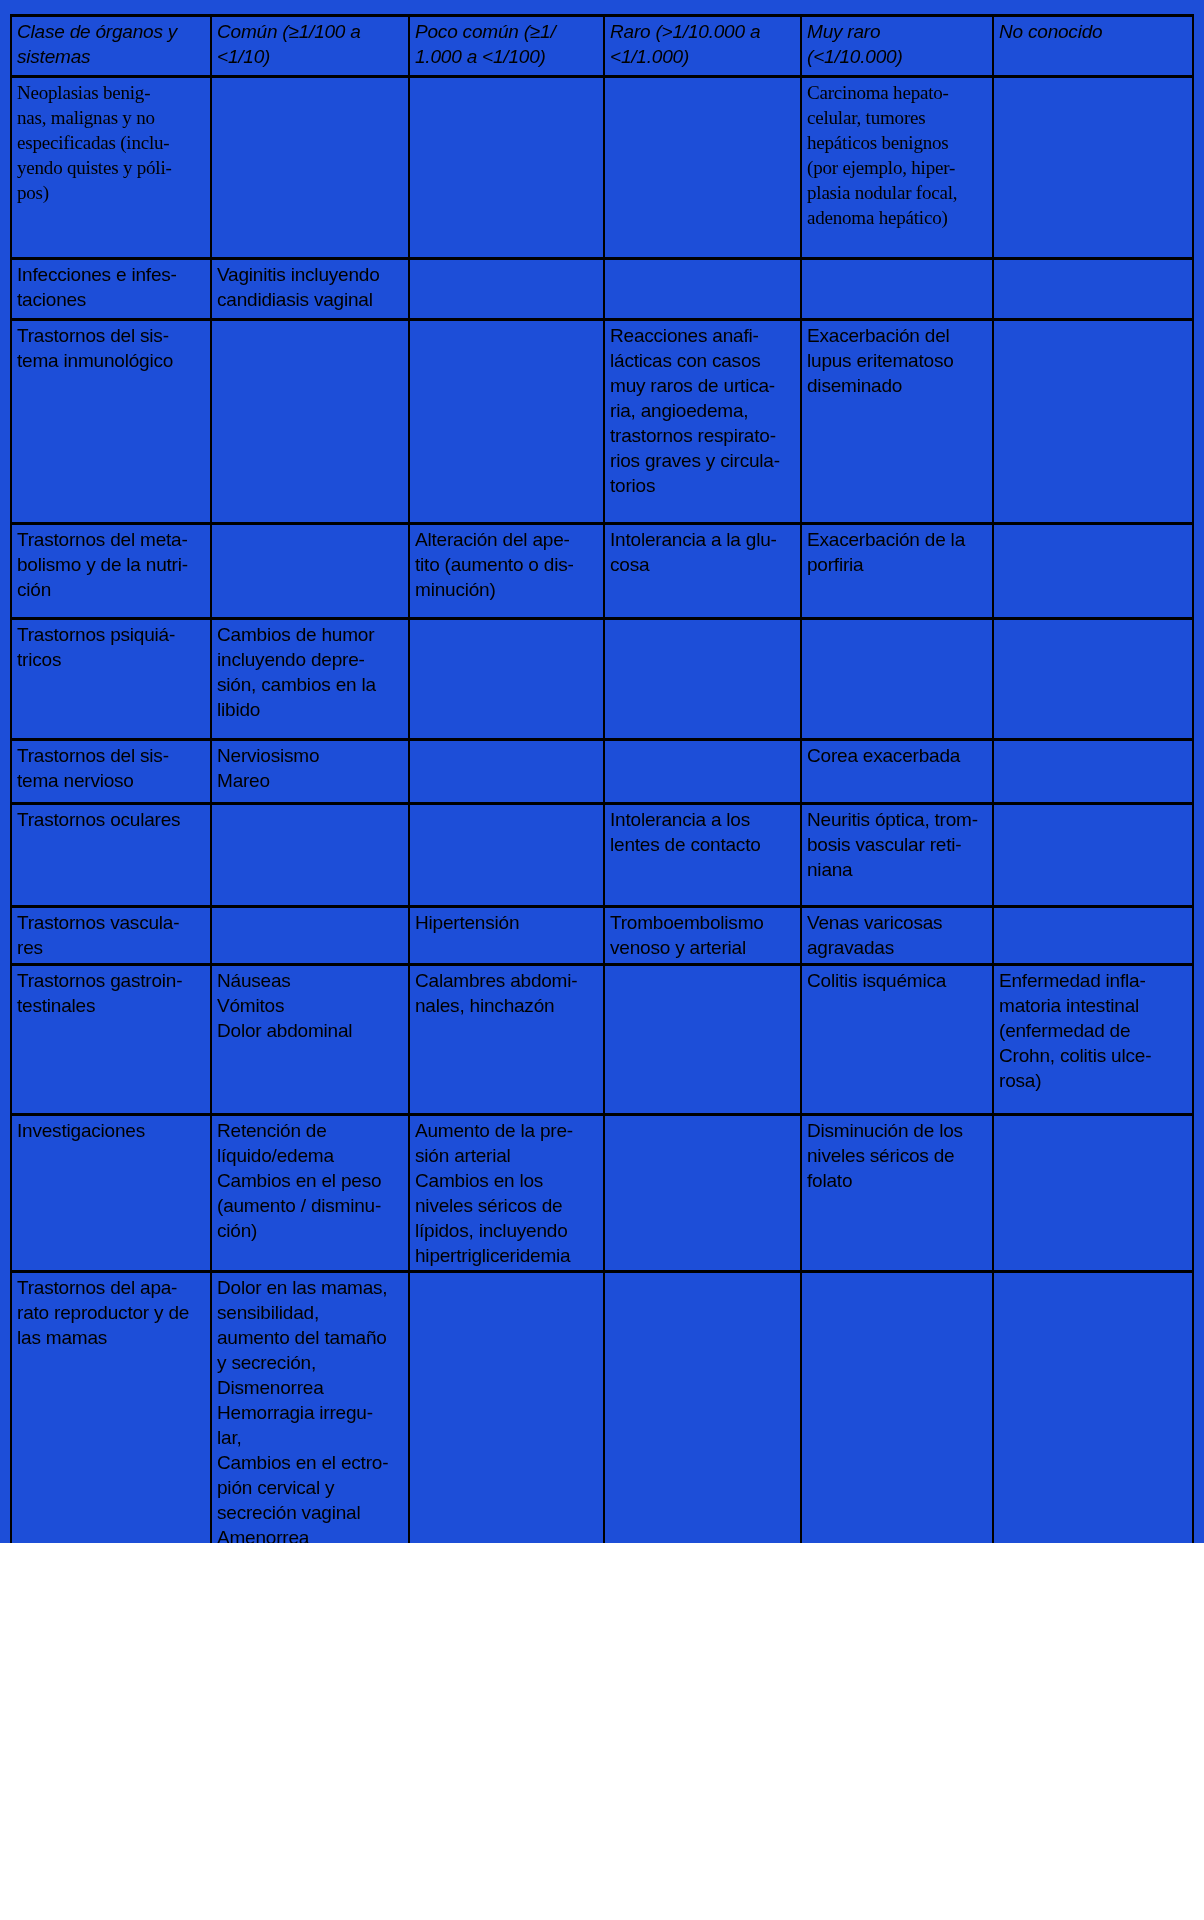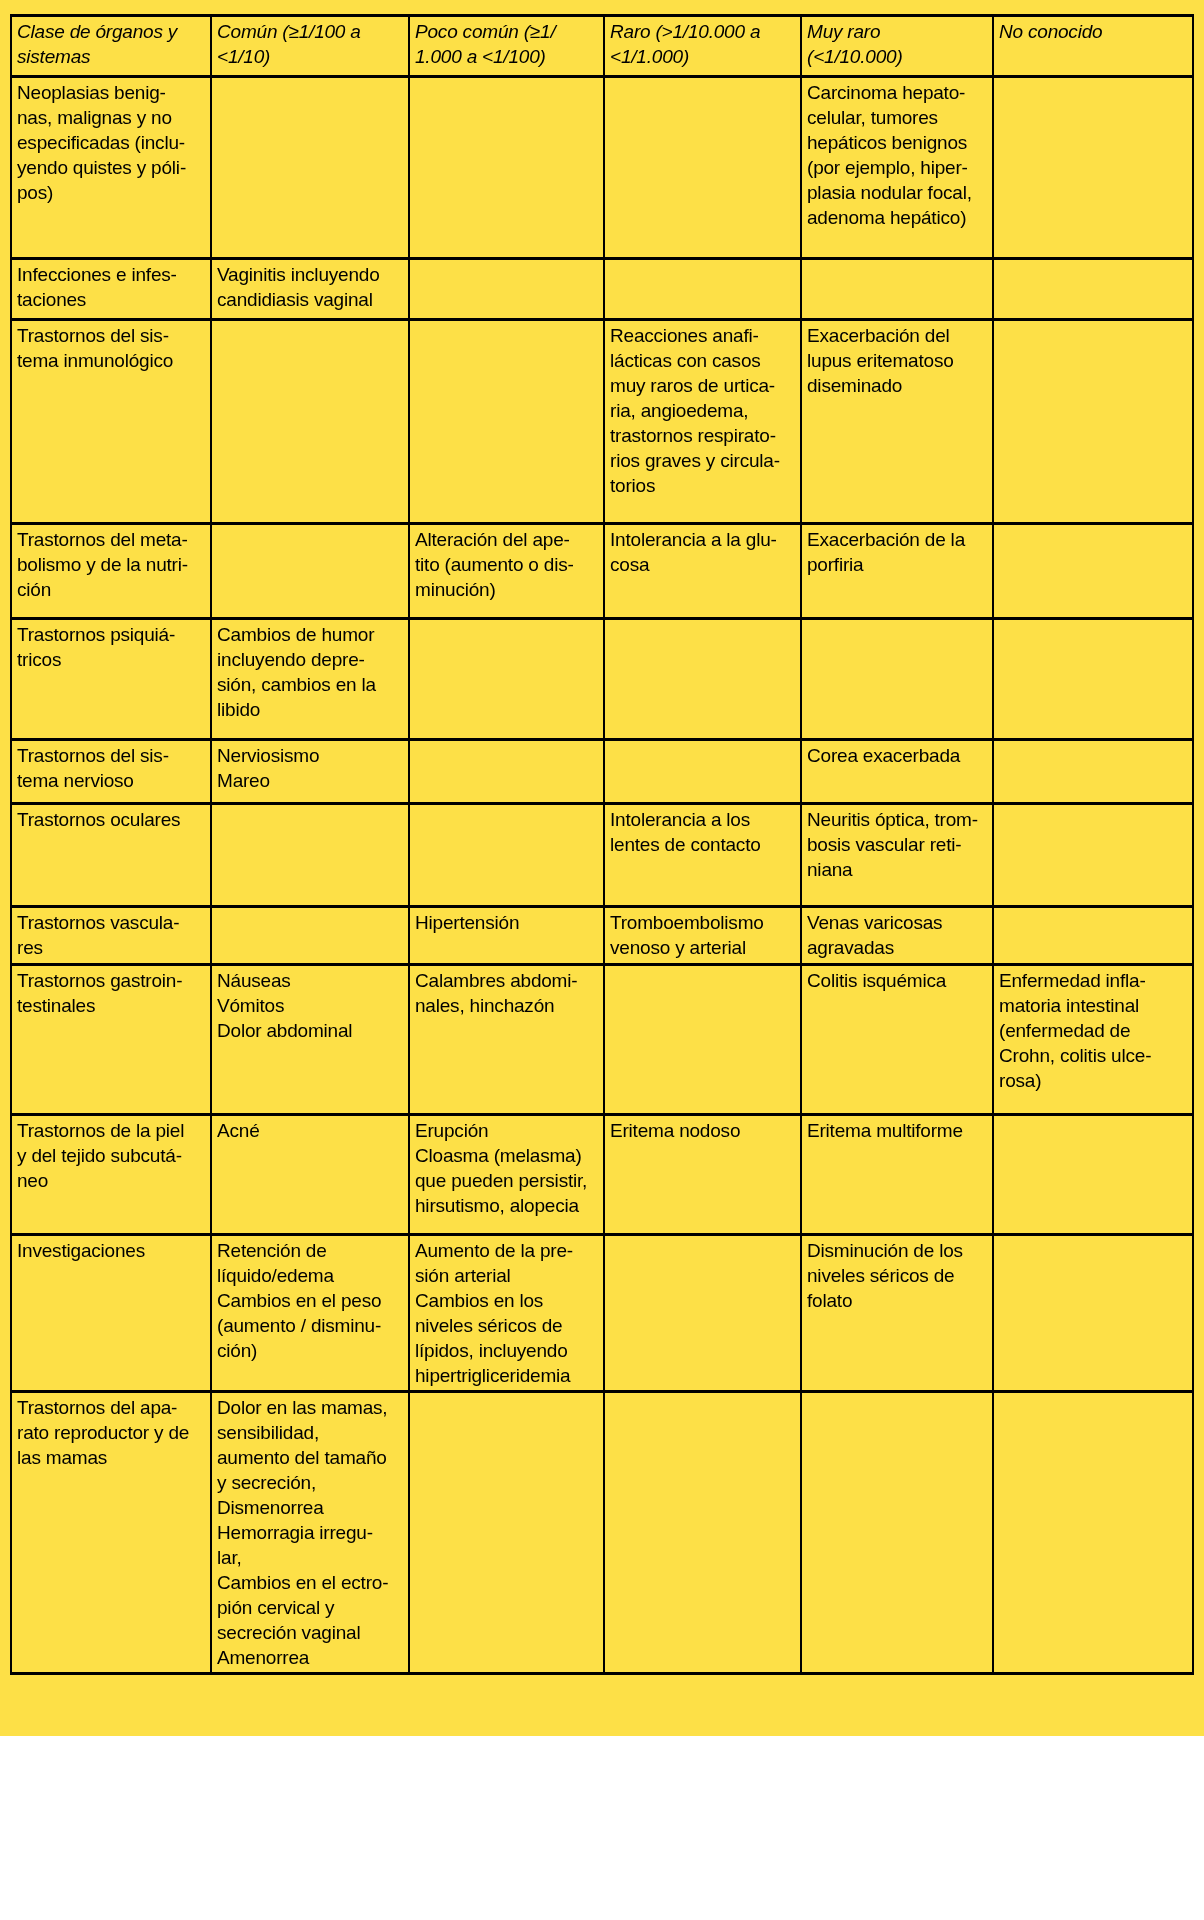--- a/index.html
+++ b/index.html
@@ -4,24 +4,24 @@
 <style>
   html, body {
     margin: 0;
     padding: 0;
     background: #ffffff;
     color: #000000;
     font-family: "Liberation Sans", "DejaVu Sans", sans-serif;
   }
   .page {
     width: 1204px;
-    height: 1736px;
+    height: 1543px;
     box-sizing: border-box;
     padding: 14px 12px 0 10px;
-    background: #fde047;
+    background: #1d4ed8;
   }
   table.adr {
     border-collapse: collapse;
     table-layout: fixed;
     width: 1182px;
   }
   table.adr th,
   table.adr td {
     border-left: 2px solid #000;
     border-right: 2px solid #000;
@@ -34,21 +34,21 @@
     line-height: 25px;
     letter-spacing: -0.2px;
     white-space: pre-line;
     overflow: hidden;
     font-weight: normal;
   }
   table.adr th {
     font-style: italic;
   }
   thead tr        { height: 61px;  }
-  tbody tr:nth-child(1)  { height: 182px; }
+  tbody tr:nth-child(1)  { height: 182px; font-family: Liberation Serif, serif; }
   tbody tr:nth-child(2)  { height: 61px;  }
   tbody tr:nth-child(3)  { height: 204px; }
   tbody tr:nth-child(4)  { height: 95px; margin-top: 13px;  }
   tbody tr:nth-child(5)  { height: 121px; margin-top: 36px; }
   tbody tr:nth-child(6)  { height: 64px;  }
   tbody tr:nth-child(7)  { height: 103px; }
   tbody tr:nth-child(8)  { height: 58px; margin-left: 47px;  }
   tbody tr:nth-child(9)  { height: 150px; }
   tbody tr:nth-child(10) { height: 120px; }
   tbody tr:nth-child(11) { height: 120px; }
@@ -203,33 +203,20 @@
 nales, hinchazón</td>
         <td></td>
         <td>Colitis isquémica</td>
         <td>Enfermedad infla-
 matoria intestinal
 (enfermedad de
 Crohn, colitis ulce-
 rosa)</td>
       </tr>
       <tr>
-        <td>Trastornos de la piel
-y del tejido subcutá-
-neo</td>
-        <td>Acné</td>
-        <td>Erupción
-Cloasma (melasma)
-que pueden persistir,
-hirsutismo, alopecia</td>
-        <td>Eritema nodoso</td>
-        <td>Eritema multiforme</td>
-        <td></td>
-      </tr>
-      <tr>
         <td>Investigaciones</td>
         <td>Retención de
 líquido/edema
 Cambios en el peso
 (aumento / disminu-
 ción)</td>
         <td>Aumento de la pre-
 sión arterial
 Cambios en los
 niveles séricos de

